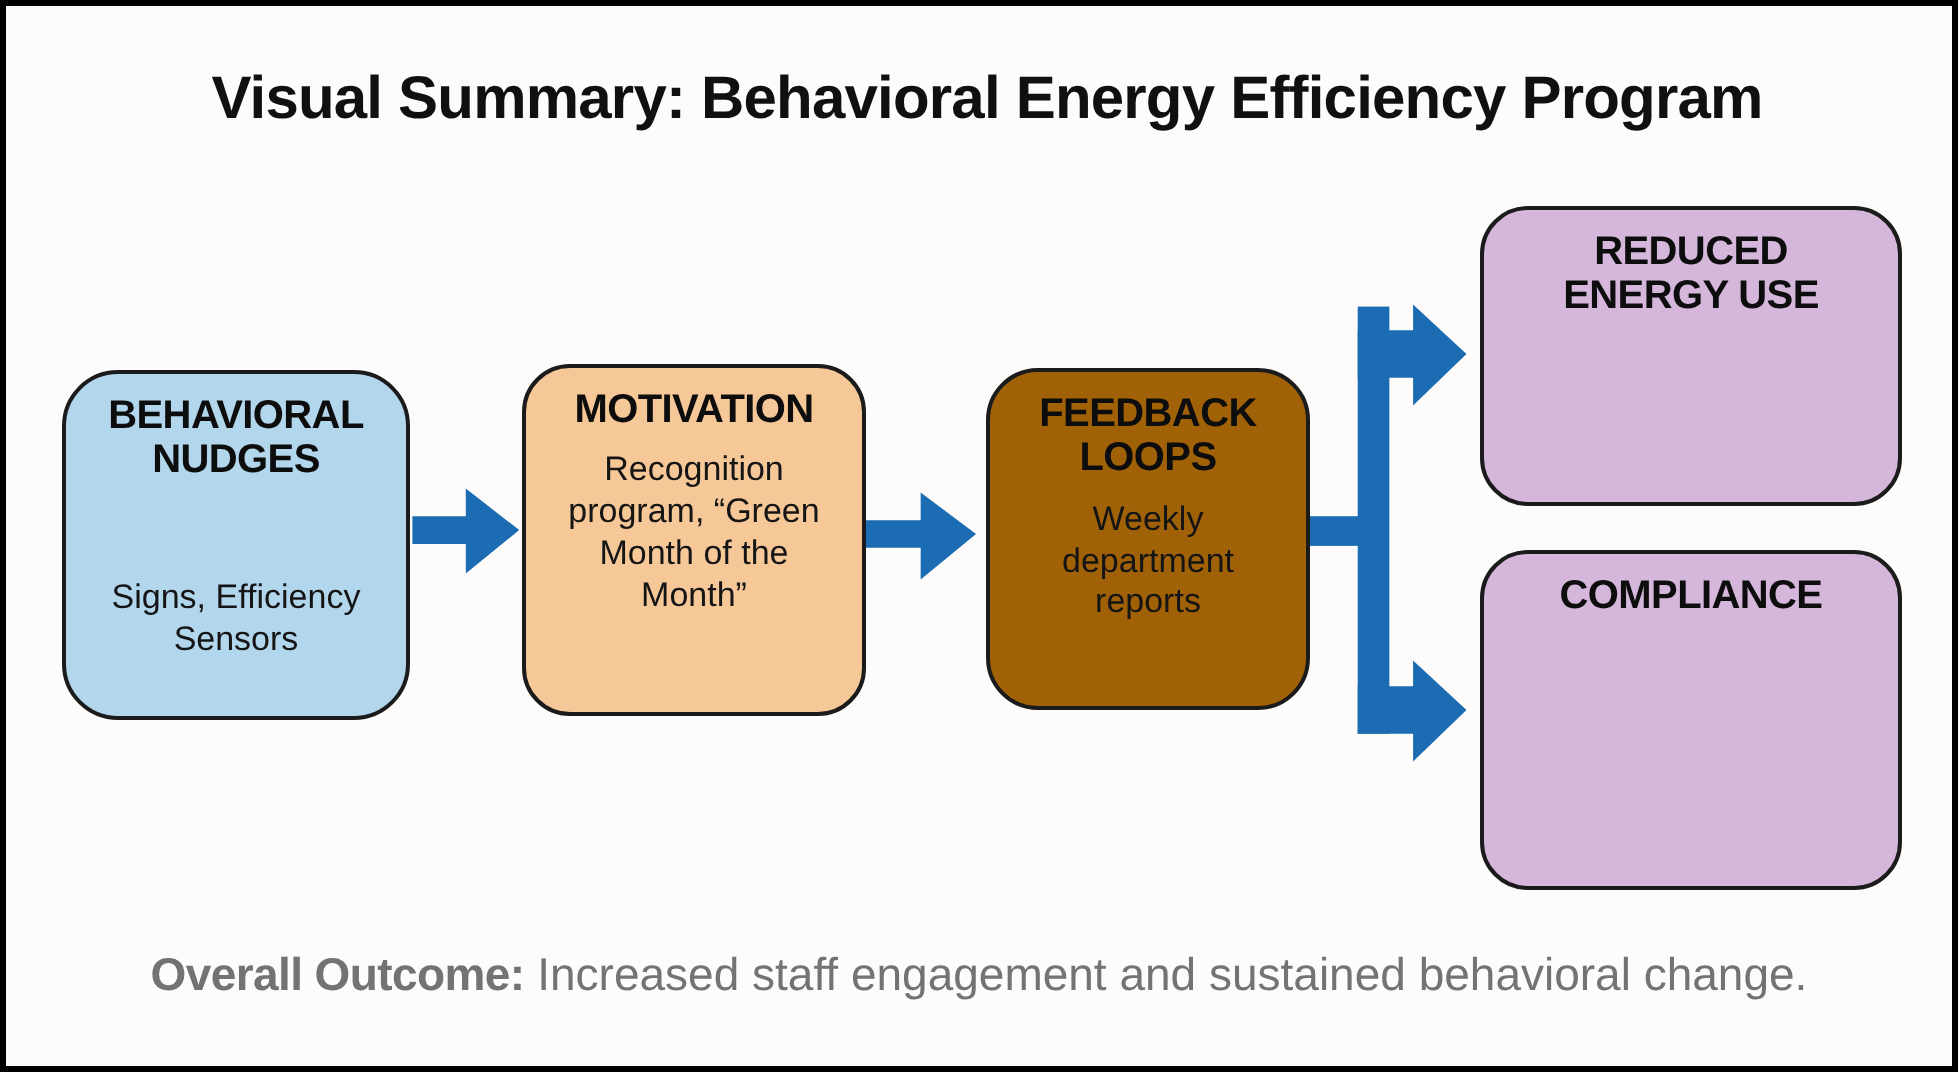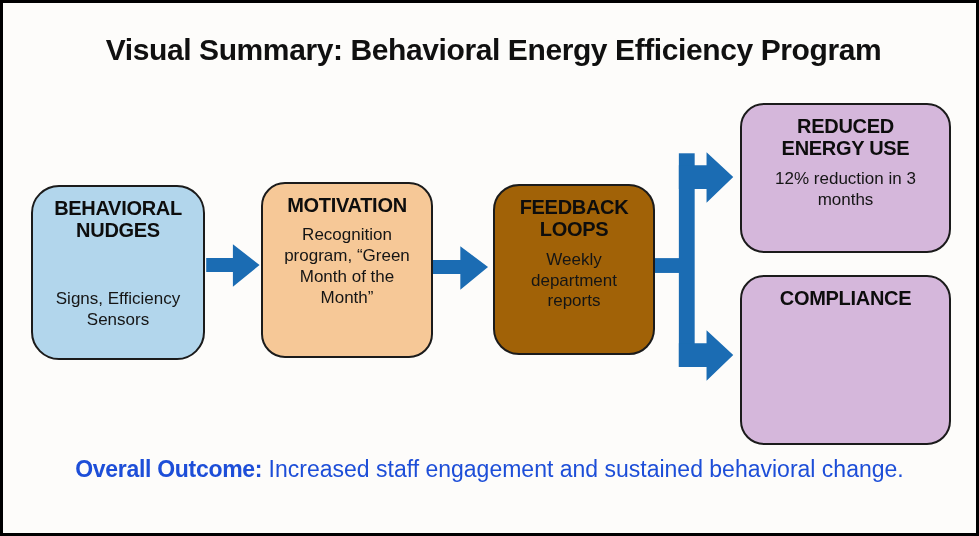--- a/index.html
+++ b/index.html
@@ -58,27 +58,27 @@
   }
   .node1 { left: 28px;  top: 182px; width: 174px; height: 175px; border-radius: 28px; }
   .node2 { left: 258px; top: 179px; width: 172px; height: 176px; border-radius: 24px; }
   .node3 { left: 490px; top: 181px; width: 162px; height: 171px; border-radius: 26px; }
   .node4 { left: 737px; top: 100px; width: 211px; height: 150px; border-radius: 24px; }
   .node5 { left: 737px; top: 272px; width: 211px; height: 170px; border-radius: 24px; }
   .node4 .node-heading { max-width: 150px; }
   .node5 .node-body { font-size: 16.5px; }
   .outcome {
     position: absolute;
-    top: 453px;
+    top: 471px;
     left: 0;
     width: 100%;
     margin: 0;
     text-align: center;
     font-size: 23px;
-    color: #1d4ed8;
+    color: #737373;
   }
   .outcome b { font-weight: bold; letter-spacing: -0.3px; }
 </style>
 </head>
 <body>
 
 <div class="frame">
 
   <h1 class="title">Visual Summary: Behavioral Energy Efficiency Program</h1>
 
@@ -101,21 +101,20 @@
     <div class="node-body">Recognition program, “Green Month of the Month”</div>
   </div>
 
   <div class="node node3" style="background-color: #a16207;">
     <div class="node-heading">FEEDBACK LOOPS</div>
     <div class="node-body">Weekly department reports</div>
   </div>
 
   <div class="node node4" style="background-color: rgb(213, 183, 219);">
     <div class="node-heading">REDUCED ENERGY USE</div>
-    <div class="node-body">12% reduction in 3 months</div>
   </div>
 
   <div class="node node5" style="background-color: rgb(213, 183, 219);">
     <div class="node-heading">COMPLIANCE</div>
   </div>
 
   <p class="outcome">
     <b>Overall Outcome:</b>
     <span>Increased staff engagement and sustained behavioral change.</span>
   </p>

